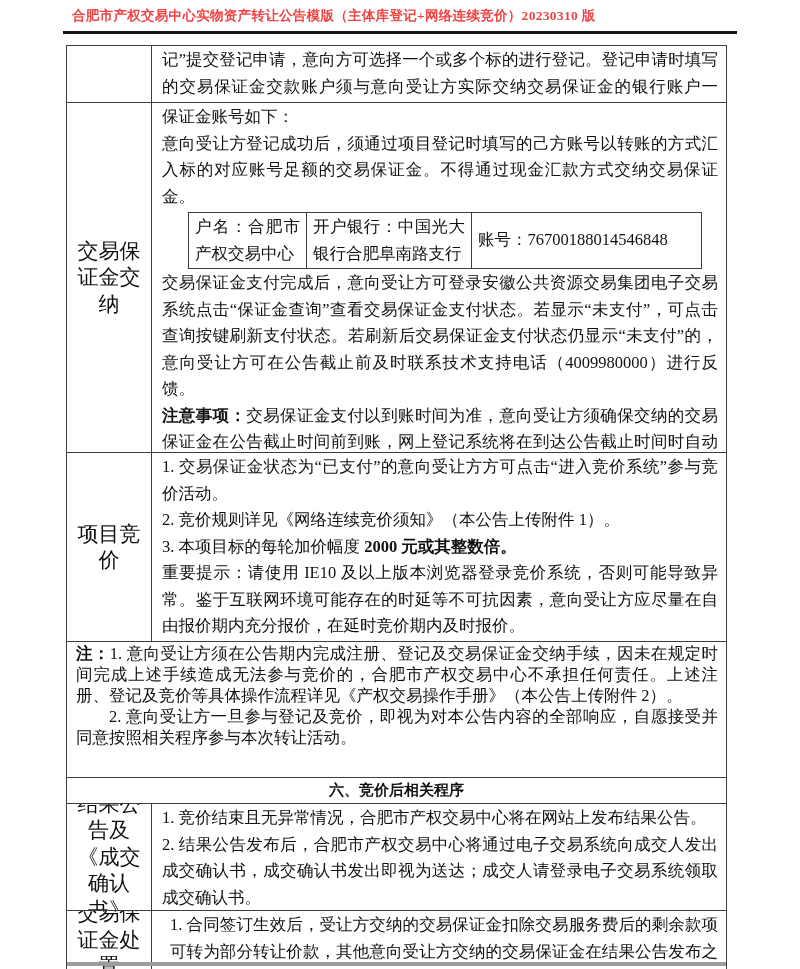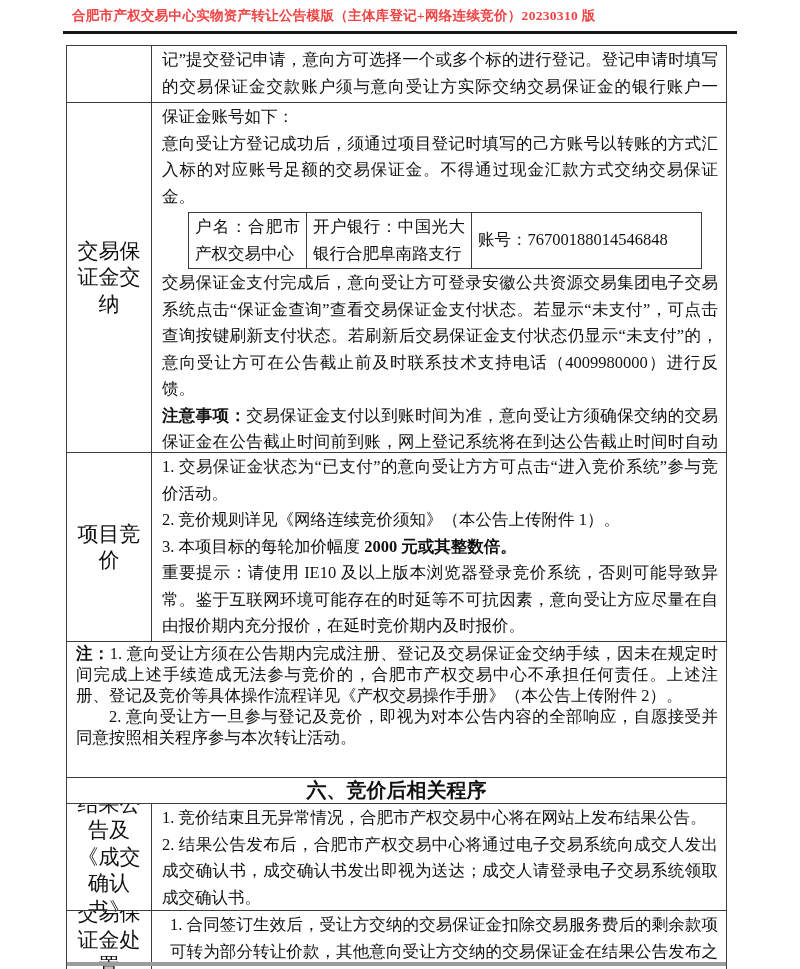--- a/index.html
+++ b/index.html
@@ -44,21 +44,21 @@
     overflow:hidden;
   }
   .full-cell {
     flex:1 1 auto; box-sizing:border-box;
     padding:1px 8px 0 9px;
     font-size:16.5px; line-height:21px; text-align:justify;
     overflow:hidden;
   }
   .section-cell {
     flex:1 1 auto; box-sizing:border-box; text-align:center;
-    font-size:20px; font-weight:bold; line-height:24px; padding-top:0;
+    font-size:15px; font-weight:bold; line-height:24px; padding-top:0;
   }
   p.para { margin:0; }
   p.indent2 { margin:0; text-indent:2em; }
   .b { font-weight:bold; }
   .acct-table {
     display:flex; box-sizing:border-box;
     margin:2px 0 1px 26px; width:514px;
     border:1.5px solid #3d3d3d;
   }
   .acct-cell {

